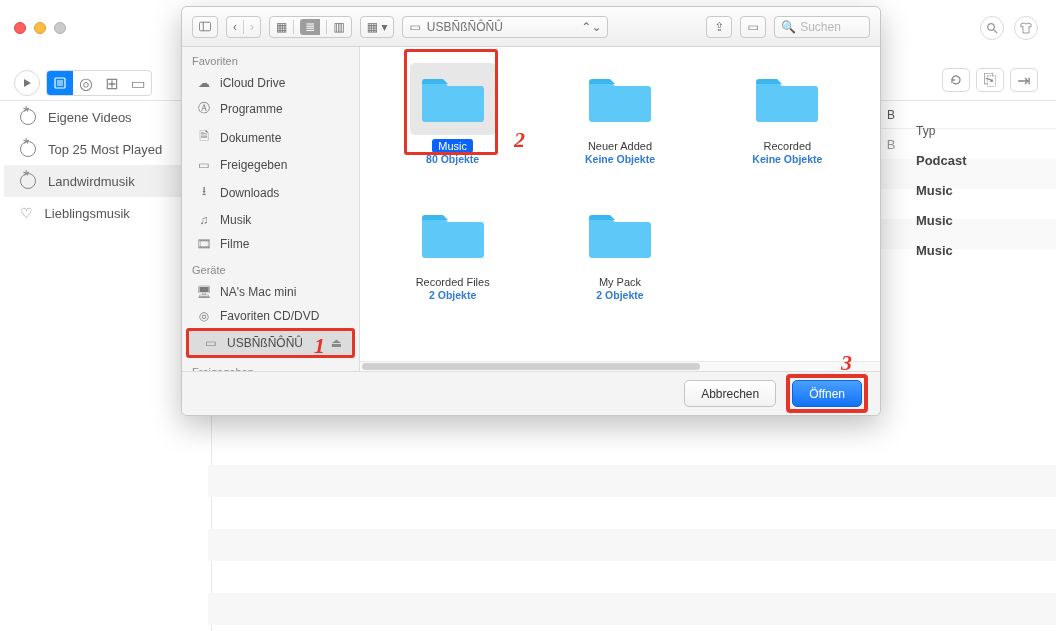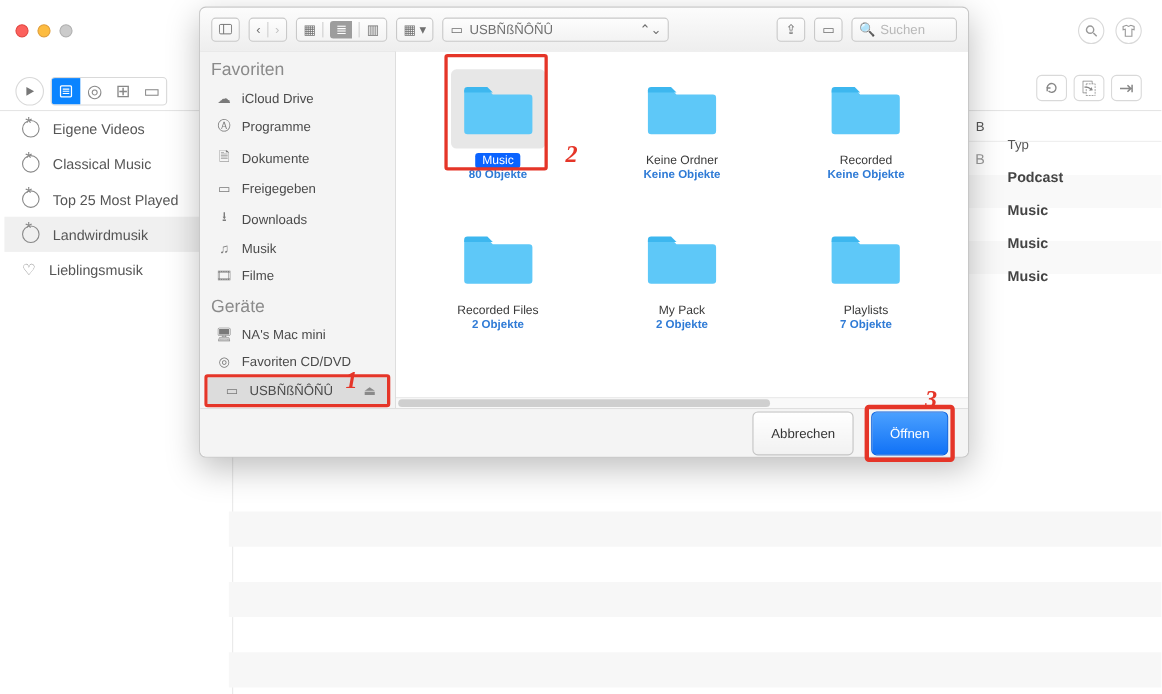--- a/index.html
+++ b/index.html
@@ -48,21 +48,21 @@
   .sheet{position:absolute;top:6px;left:181px;width:700px;height:410px;background:#fff;border:1px solid #c7c7c7;border-radius:6px;box-shadow:0 10px 30px rgba(0,0,0,.25);display:flex;flex-direction:column;}
   .fbar{height:40px;background:linear-gradient(#fcfcfc,#eeeeee);border-bottom:1px solid #d5d5d5;display:flex;align-items:center;padding:0 10px;gap:8px;border-radius:6px 6px 0 0;}
   .pill{height:22px;border:1px solid #c9c9c9;border-radius:4px;background:linear-gradient(#fdfdfd,#f3f3f3);display:flex;align-items:center;padding:0 6px;color:#707070;font-size:12px;gap:4px;}
   .pill.sq{width:26px;justify-content:center;}
   .pill .sep{width:1px;height:14px;background:#cfcfcf;margin:0 2px;}
   .active-view{background:#9d9d9d;color:#fff;padding:1px 5px;border-radius:3px 0 0 3px;}
   .path-select{flex:0 0 206px;justify-content:space-between;}
   .search{flex:1;max-width:180px;justify-content:flex-start;color:#b8b8b8;}
   .fbody{flex:1;display:flex;min-height:0;}
   .fsidebar{width:178px;background:#f4f4f4;border-right:1px solid #dedede;overflow-y:auto;font-size:12px;}
-  .fs-hdr{padding:8px 10px 4px;color:#8a8a8a;font-size:16px;}
+  .fs-hdr{padding:8px 10px 4px;color:#8a8a8a;font-size:11px;}
   .fs-item{display:flex;align-items:center;gap:8px;padding:5px 10px 5px 14px;color:#4a4a4a;cursor:default;}
   .fs-item .ico{width:16px;display:flex;justify-content:center;color:#7a7a7a;}
   .fs-item.sel{background:#dcdcdc;}
   .fs-item .eject{margin-left:auto;color:#8a8a8a;}
   .hl-box{border:3px solid #e53528;border-radius:3px;margin:0 4px;}
   .anno{position:absolute;font:italic 700 22px Georgia,serif;color:#e53528;}
 
   .fgrid{flex:1;position:relative;background:#fff;overflow:auto;padding:16px 14px 4px;display:grid;grid-template-columns:repeat(3,1fr);grid-auto-rows:130px;gap:6px 10px;align-content:start;}
   .folder{display:flex;flex-direction:column;align-items:center;font-size:11px;}
   .folder svg{width:70px;height:54px;}
@@ -70,21 +70,21 @@
   .fsub{color:#2f7bd6;font-size:10.5px;font-weight:bold;}
   .folder.sel .fname{background:#0a63ff;color:#fff;}
   .folder .sel-bg{width:86px;height:72px;border-radius:5px;display:flex;align-items:center;justify-content:center;}
   .folder.sel .sel-bg{background:#e7e7e7;}
   .hl-folder{position:absolute;border:3px solid #e53528;border-radius:3px;pointer-events:none;}
 
   .scrollbar{height:10px;background:#f9f9f9;border-top:1px solid #e9e9e9;position:relative;}
   .thumb{position:absolute;top:1px;left:2px;right:180px;height:7px;background:#cfcfcf;border-radius:4px;}
 
   .ffoot{height:44px;background:#f4f4f4;border-top:1px solid #dcdcdc;display:flex;align-items:center;justify-content:flex-end;gap:10px;padding:0 12px;border-radius:0 0 6px 6px;position:relative;}
-  .mac-btn{height:40px;padding:0 16px;border:1px solid #c4c4c4;border-radius:5px;background:linear-gradient(#ffffff,#f1f1f1);font-size:12px;color:#333;cursor:default;}
+  .mac-btn{height:27px;padding:0 16px;border:1px solid #c4c4c4;border-radius:5px;background:linear-gradient(#ffffff,#f1f1f1);font-size:12px;color:#333;cursor:default;}
   .mac-btn.primary{background:linear-gradient(#4aa0ff,#1172f6);border-color:#0b63e0;color:#fff;}
   .hl-btn{border:4px solid #e53528;border-radius:4px;padding:2px;display:inline-flex;}
 
   svg{display:block;}
 </style>
 </head>
 <body>
 
 <div class="traffic">
   <div class="tlight red"></div>
@@ -134,24 +134,20 @@
   <div class="sm-btn">⎘</div>
   <div class="sm-btn">⇥</div>
 </div>
 
 <div class="divider"></div>
 
 <div class="leftbar">
   <div class="lb-item">
       <span class="gear"></span>
       <span>Eigene Videos</span>
-    </div>
-  <div class="lb-item">
-      <span class="gear"></span>
-      <span>Classical Music</span>
     </div>
   <div class="lb-item">
       <span class="gear"></span>
       <span>Top 25 Most Played</span>
     </div>
   <div class="lb-item sel">
       <span class="gear"></span>
       <span>Landwirdmusik</span>
     </div>
   <div class="lb-item">
@@ -299,21 +295,21 @@
     <span class="fname">Music</span>
     <span class="fsub">80 Objekte</span>
           </div>
           <div class="folder">
             <div class="sel-bg">
               <svg viewBox="0 0 70 54">
                 <path d="M4 12c0-2 1-3 3-3h18l5 5h33c2 0 3 1 3 3v30c0 2-1 3-3 3H7c-2 0-3-1-3-3V12z" fill="#5ec8f8"></path>
                 <path d="M4 10c0-2 1-3 3-3h18l5 5H4z" fill="#3db7ef"></path>
               </svg>
             </div>
-    <span class="fname">Keine Ordner</span>
+    <span class="fname">Neuer Added</span>
     <span class="fsub">Keine Objekte</span>
           </div>
           <div class="folder">
             <div class="sel-bg">
               <svg viewBox="0 0 70 54">
                 <path d="M4 12c0-2 1-3 3-3h18l5 5h33c2 0 3 1 3 3v30c0 2-1 3-3 3H7c-2 0-3-1-3-3V12z" fill="#5ec8f8"></path>
                 <path d="M4 10c0-2 1-3 3-3h18l5 5H4z" fill="#3db7ef"></path>
               </svg>
             </div>
     <span class="fname">Recorded</span>
@@ -331,30 +327,20 @@
           </div>
           <div class="folder">
             <div class="sel-bg">
               <svg viewBox="0 0 70 54">
                 <path d="M4 12c0-2 1-3 3-3h18l5 5h33c2 0 3 1 3 3v30c0 2-1 3-3 3H7c-2 0-3-1-3-3V12z" fill="#5ec8f8"></path>
                 <path d="M4 10c0-2 1-3 3-3h18l5 5H4z" fill="#3db7ef"></path>
               </svg>
             </div>
     <span class="fname">My Pack</span>
     <span class="fsub">2 Objekte</span>
-          </div>
-          <div class="folder">
-            <div class="sel-bg">
-              <svg viewBox="0 0 70 54">
-                <path d="M4 12c0-2 1-3 3-3h18l5 5h33c2 0 3 1 3 3v30c0 2-1 3-3 3H7c-2 0-3-1-3-3V12z" fill="#5ec8f8"></path>
-                <path d="M4 10c0-2 1-3 3-3h18l5 5H4z" fill="#3db7ef"></path>
-              </svg>
-            </div>
-    <span class="fname">Playlists</span>
-    <span class="fsub">7 Objekte</span>
           </div>
         </div>
       <div class="scrollbar">
           <div class="thumb"></div>
         </div>
     </div>
   </div>
 
   <div class="ffoot">
     <button class="mac-btn">Abbrechen</button>

